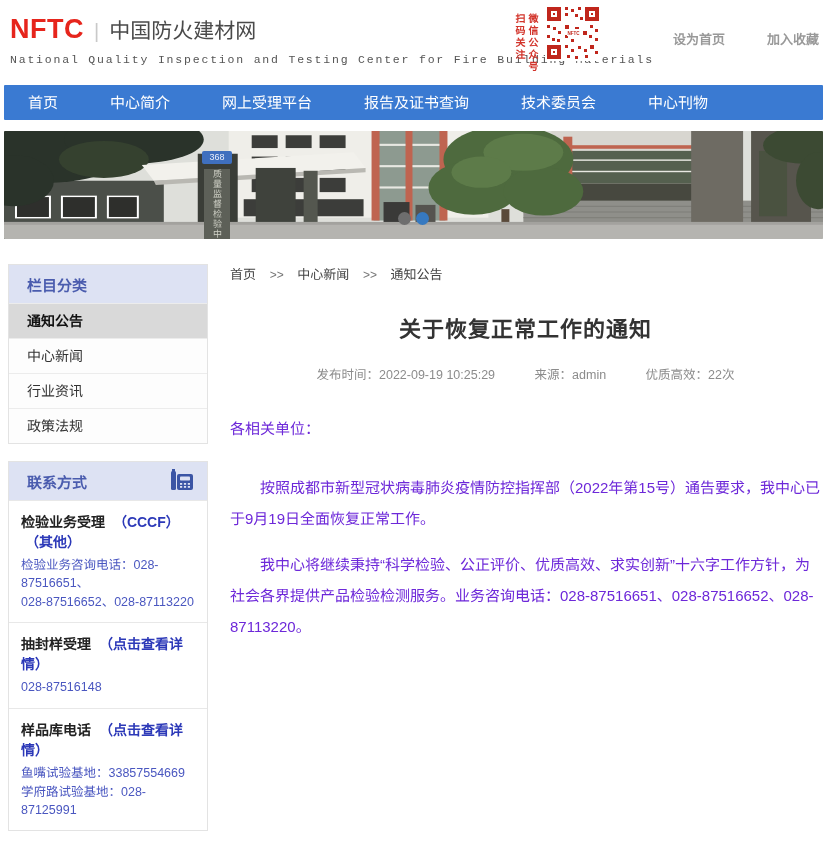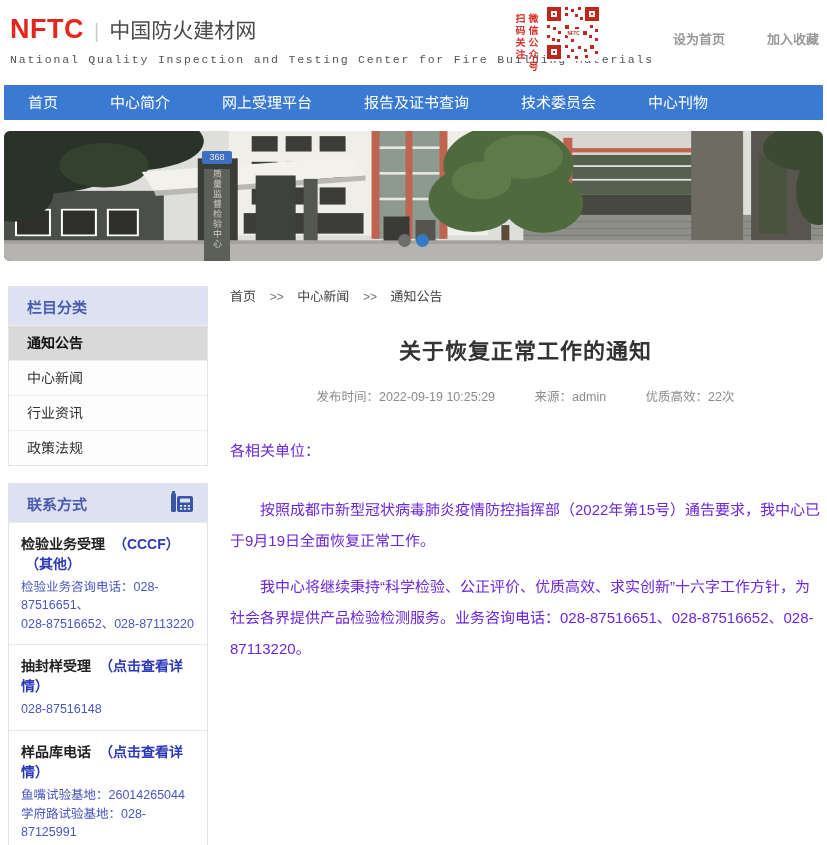--- a/index.html
+++ b/index.html
@@ -22,21 +22,21 @@
   .qr-box { width:56px; height:56px; }
   .top-links { display:flex; align-items:center; margin-left:30px; margin-top:24px; }
   .top-link { color:#999; font-size:13px; text-decoration:none; margin-left:42px; cursor:pointer;font-weight:bold; }
 
   
   .nav { margin:7px 4px 0 4px; height:35px; background:#3a7ad2; display:flex; align-items:center; border-radius:1px; }
   .nav-item { color:#fff; font-size:15px; text-decoration:none; padding:0 26px; line-height:35px; cursor:pointer; }
   .nav-item:first-child { padding-left:24px; }
 
   
-  .banner { margin:11px 4px 0 4px; height:130px; position:relative; overflow:hidden; border-radius:6px; background:#dedfda; }
+  .banner { margin:11px 4px 0 4px; height:108px; position:relative; overflow:hidden; border-radius:1px; background:#dedfda; }
   .banner svg.scene { display:block; width:100%; height:100%; }
   .gate-sign { position:absolute; left:200px; top:38px; width:26px; height:110px; background:#5d6058; display:flex; justify-content:center; }
   .gate-sign span { writing-mode:vertical-rl; color:#cfd0c6; font-size:9px; letter-spacing:1px; line-height:26px; }
   .gate-number { position:absolute; left:198px; top:20px; width:30px; height:13px; background:#3f6fbe; color:#e8eefb; font-size:9px; text-align:center; line-height:13px; border-radius:2px; }
   .dots { position:absolute; left:50%; transform:translateX(-50%); bottom:14px; display:flex; }
   .dot { width:13px; height:13px; border-radius:50%; margin:0 2.5px; cursor:pointer; }
   .dot-gray { background:#6e6e6e; }
   .dot-blue { background:#3679c0; }
 
   
@@ -312,21 +312,21 @@
             <a class="cb-link">（点击查看详情）</a>
           </div>
           <div class="cb-line">028-87516148</div>
         </div>
 
         <div class="cblock">
           <div class="cb-title-row">
             <span class="cb-title">样品库电话</span>
             <a class="cb-link">（点击查看详情）</a>
           </div>
-          <div class="cb-line">鱼嘴试验基地：26014265044</div>
+          <div class="cb-line">鱼嘴试验基地：33857554669</div>
           <div class="cb-line" style="margin-top:1px;">学府路试验基地：028-87125991</div>
         </div>
 
       </div>
     </div>
 
     <div class="main">
       <div class="breadcrumb">
         <a class="crumb">首页</a>
         <span class="crumb-sep">&gt;&gt;</span>

